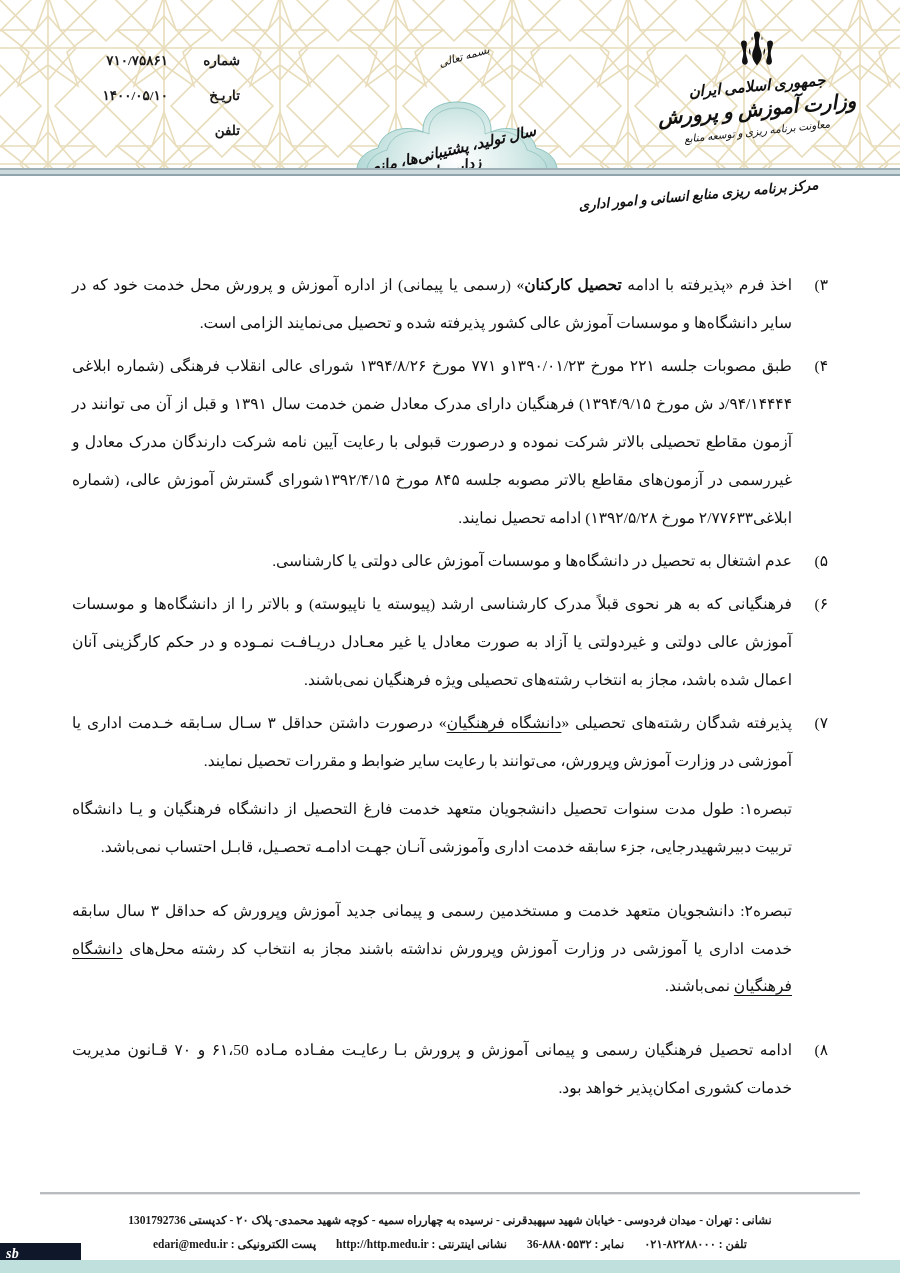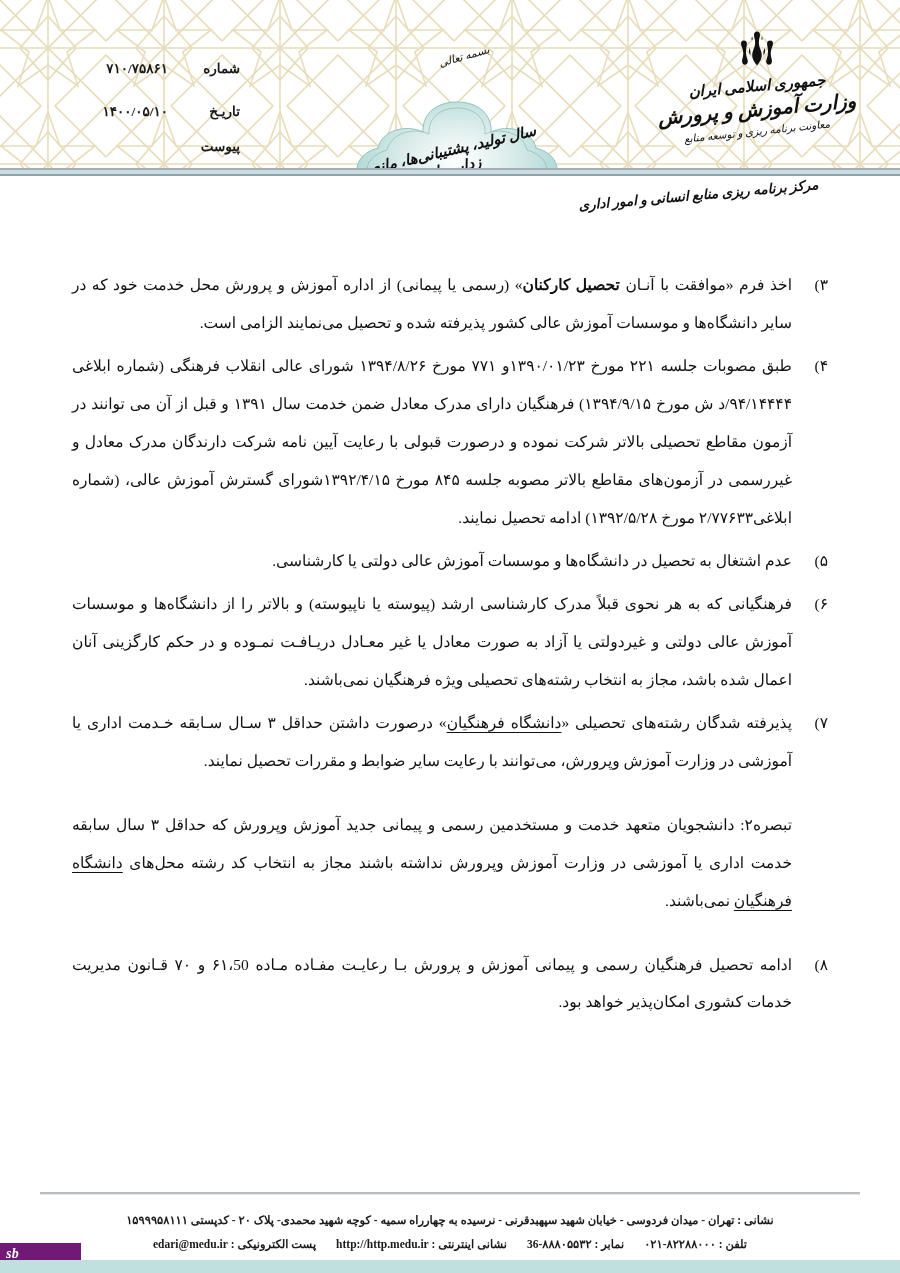--- a/index.html
+++ b/index.html
@@ -29,21 +29,21 @@
 
   .num-block {
     position: absolute; top: 52px; right: 660px; width: 215px;
     text-align: left; direction: rtl;
     font-family: "Liberation Serif", serif;
     font-weight: bold; font-size: 13.5px; color:#1a1a1a;
     letter-spacing: 0px;
   }
   .num-row { display:flex; justify-content:flex-start; gap:14px; margin-bottom:18px; align-items:baseline; }
   .num-row .lbl { width:58px; text-align:justify; letter-spacing:2.2px; }
-  .num-row .val { font-size:13.5px;margin-top:8px; }
+  .num-row .val { font-size:13.5px; }
   .num-row.attach { margin-bottom:0; }
 
   .besmeh {
     position:absolute; top:50px; left:438px;
     font-family: "Liberation Serif", serif;
     font-size: 11px; color:#111;
     transform: rotate(-16deg);
     font-style: italic;
   }
 
@@ -135,21 +135,21 @@
   .f-contact {
     font-size:11.5px; font-weight:bold;
     display:flex; justify-content:center; gap:20px; align-items:baseline;
     flex-wrap:nowrap; padding: 0 42px;
   }
   .f-contact .seg { white-space:nowrap; }
   .ltr { direction:ltr; unicode-bidi:embed; display:inline-block; }
 
   .watermark {
     position:absolute; bottom:8px; left:0; height:22px;
-    background:#701a75; color:#fff; padding:2px 8px 2px 6px;
+    background:#0f172a; color:#fff; padding:2px 8px 2px 6px;
     font-family:"Liberation Serif", serif; font-size:14px; font-style:italic;
     font-weight:bold; direction:ltr; display:flex; align-items:center;
     letter-spacing:.2px;
   }
   .watermark .wm-sb { color:#ffffff; }
   .watermark .wm-dom { color:#ef8a1f;margin-top:44px; }
 
   .bottom-bar {
     position:absolute; bottom:0; left:0; width:900px; height:13px;
     background:#bfe0dc;
@@ -184,21 +184,21 @@
     <div class="num-block">
       <div class="num-row">
         <span class="lbl">شماره</span>
         <span class="val">۷۱۰/۷۵۸۶۱</span>
       </div>
       <div class="num-row">
         <span class="lbl">تاریـخ</span>
         <span class="val">۱۴۰۰/۰۵/۱۰</span>
       </div>
       <div class="num-row attach">
-        <span class="lbl">پیوست</span>
+        <span class="lbl">تلفن</span>
         <span class="val"></span>
       </div>
     </div>
 
     <div class="ministry">
       <div class="emblem">
         <svg viewBox="0 0 60 52" xmlns="http://www.w3.org/2000/svg" aria-hidden="true">
           <g fill="#111">
             <path d="M30 4 c-2.1 0-3.4 1.7-3.4 3.9 0 2.6 1.3 4.6 1.3 8.2 0 6.5-3.3 9.3-3.3 14.6 0 5 3.2 8.6 5.4 11.6 2.2-3 5.4-6.6 5.4-11.6 0-5.3-3.3-8.1-3.3-14.6 0-3.6 1.3-5.6 1.3-8.2C33.4 5.7 32.1 4 30 4z"></path>
             <path d="M15 14 c-1.9 0-3.1 1.4-3.1 3.3 0 3.6 2.6 6.2 2.6 11.3 0 4.4-1.4 6.3-1.4 9.1 0 2.3 1.4 3.9 3.3 3.9 1.9 0 3.2-1.5 3.2-3.7 0-3.2-2.1-5.6-2.1-10.4 0-4.6 1.1-7.3 1.1-10.1 0-1.9-1.3-3.4-3.6-3.4z"></path>
@@ -252,56 +252,60 @@
       <div class="d2"></div>
       <div class="d3"></div>
   </div>
 
   <div class="dept">مرکز برنامه ریزی منابع انسانی و امور اداری</div>
 
   <div class="body-area">
     <div id="items-host">
         <div class="item">
           <div class="marker">۳)</div>
-          <div class="txt"><span>اخذ فرم «موافقت با آنـان </span><span class="b">تحصیل کارکنان</span><span>» (رسمی یا پیمانی) از اداره آموزش و پرورش محل خدمت خود که در سایر دانشگاه‌ها و موسسات آموزش عالی کشور پذیرفته شده و تحصیل می‌نمایند الزامی است.</span></div>
+          <div class="txt"><span>اخذ فرم «پذیرفته با ادامه </span><span class="b">تحصیل کارکنان</span><span>» (رسمی یا پیمانی) از اداره آموزش و پرورش محل خدمت خود که در سایر دانشگاه‌ها و موسسات آموزش عالی کشور پذیرفته شده و تحصیل می‌نمایند الزامی است.</span></div>
         </div>
         <div class="item">
           <div class="marker">۴)</div>
           <div class="txt"><span>طبق مصوبات جلسه ۲۲۱ مورخ ۱۳۹۰/۰۱/۲۳و ۷۷۱ مورخ ۱۳۹۴/۸/۲۶ شورای عالی انقلاب فرهنگی (شماره ابلاغی ۹۴/۱۴۴۴۴/د ش مورخ ۱۳۹۴/۹/۱۵) فرهنگیان دارای مدرک معادل ضمن خدمت سال ۱۳۹۱ و قبل از آن می توانند در آزمون  مقاطع تحصیلی بالاتر شرکت نموده و درصورت قبولی با رعایت آیین نامه شرکت دارندگان مدرک معادل و غیررسمی در آزمون‌های مقاطع بالاتر مصوبه جلسه ۸۴۵ مورخ ۱۳۹۲/۴/۱۵شورای گسترش آموزش عالی، (شماره ابلاغی۲/۷۷۶۳۳ مورخ ۱۳۹۲/۵/۲۸) ادامه تحصیل نمایند.</span></div>
         </div>
         <div class="item">
           <div class="marker">۵)</div>
           <div class="txt"><span>عدم اشتغال به تحصیل در دانشگاه‌ها و موسسات آموزش عالی دولتی یا کارشناسی.</span></div>
         </div>
         <div class="item">
           <div class="marker">۶)</div>
           <div class="txt"><span>فرهنگیانی که به هر نحوی قبلاً مدرک کارشناسی ارشد (پیوسته یا ناپیوسته) و بالاتر را از دانشگاه‌ها و موسسات آموزش عالی دولتی و غیردولتی یا آزاد به صورت معادل یا غیر معـادل دریـافـت نمـوده و در حکم کارگزینی آنان اعمال شده باشد، مجاز به انتخاب رشته‌های تحصیلی ویژه فرهنگیان نمی‌باشند.</span></div>
         </div>
         <div class="item">
           <div class="marker">۷)</div>
           <div class="txt"><span>پذیرفته شدگان رشته‌های تحصیلی «</span><span class="u">دانشگاه فرهنگیان</span><span>» درصورت داشتن حداقل ۳ سـال سـابقه خـدمت اداری یا آموزشی در وزارت آموزش وپرورش، می‌توانند با رعایت سایر ضوابط و مقررات تحصیل نمایند.</span></div>
+        </div>
+        <div class="item note">
+          <div class="marker"></div>
+          <div class="txt"><span>تبصره۱: طول مدت سنوات تحصیل دانشجویان متعهد خدمت فارغ التحصیل از دانشگاه فرهنگیان و یـا دانشگاه تربیت دبیرشهیدرجایی، جزء سابقه خدمت اداری وآموزشی آنـان جهـت ادامـه تحصـیل، قابـل احتساب نمی‌باشد.</span></div>
         </div>
         <div class="item note note-gap">
           <div class="marker"></div>
           <div class="txt"><span>تبصره۲:  دانشجویان متعهد خدمت و مستخدمین رسمی و پیمانی جدید آموزش وپرورش که حداقل ۳ سال سابقه خدمت اداری یا آموزشی در وزارت آموزش وپرورش نداشته باشند مجاز به انتخاب کد رشته محل‌های </span><span class="u">دانشگاه فرهنگیان</span><span> نمی‌باشند.</span></div>
         </div>
         <div class="item note-gap">
           <div class="marker">۸)</div>
           <div class="txt"><span>ادامه تحصیل فرهنگیان رسمی و پیمانی آموزش و پرورش بـا رعایـت مفـاده مـاده ۶۱،50 و ۷۰ قـانون مدیریت خدمات کشوری امکان‌پذیر خواهد بود.</span></div>
         </div>
       </div>
   </div>
 
   <div class="foot-div">
     <div class="f1"></div>
       <div class="f2"></div>
   </div>
 
   <div class="footer">
-    <div class="f-addr">نشانی : تهران - میدان فردوسی - خیابان شهید سپهبدقرنی - نرسیده به چهارراه سمیه - کوچه شهید محمدی- پلاک ۲۰ - کدپستی ۱۵۹۹۹۵۸۱۱۱</div>
+    <div class="f-addr">نشانی : تهران - میدان فردوسی - خیابان شهید سپهبدقرنی - نرسیده به چهارراه سمیه - کوچه شهید محمدی- پلاک ۲۰ - کدپستی 1301792736</div>
     <div class="f-contact">
       <span class="seg">
         <span>تلفن :</span>
         <span class="ltr">۰۲۱-۸۲۲۸۸۰۰۰</span>
       </span>
       <span class="seg">
         <span>نمابر :</span>
         <span class="ltr">36-۸۸۸۰۵۵۳۲</span>
       </span>
       <span class="seg">

